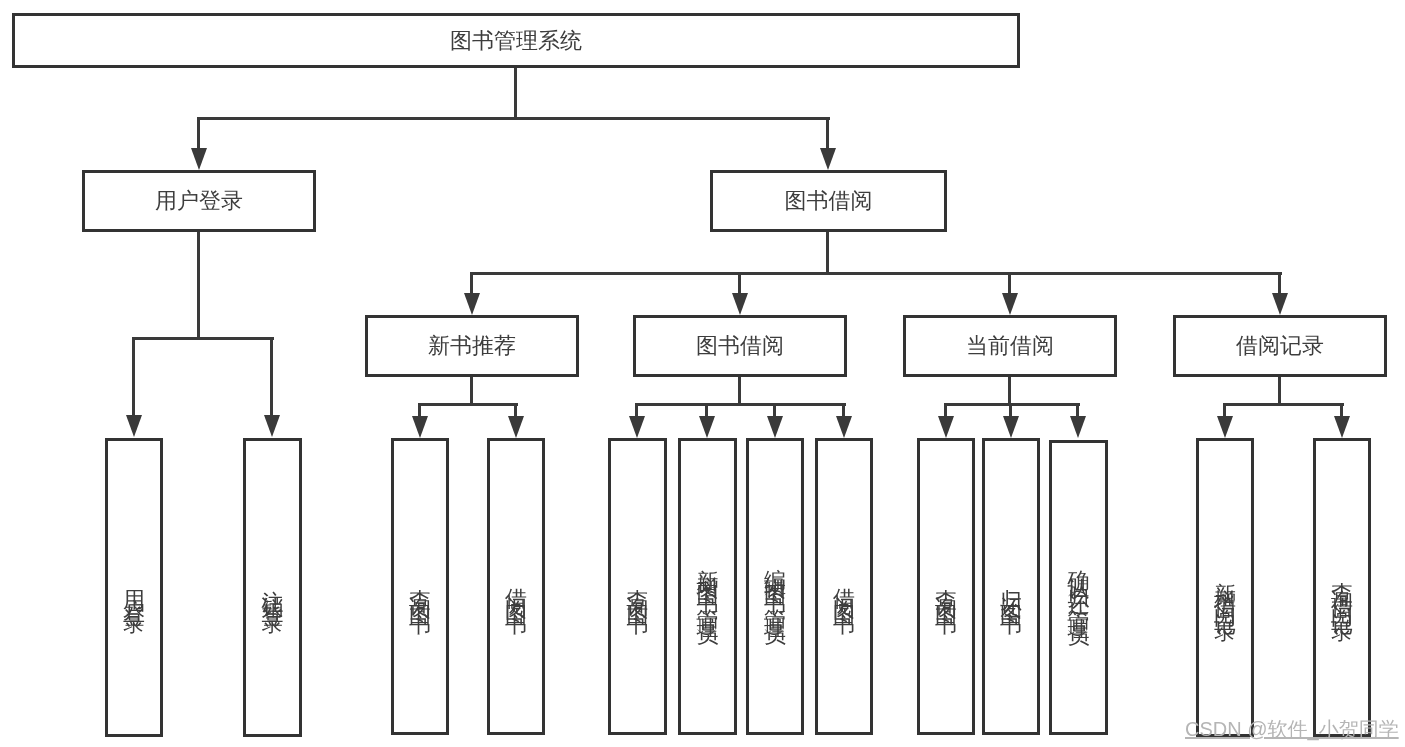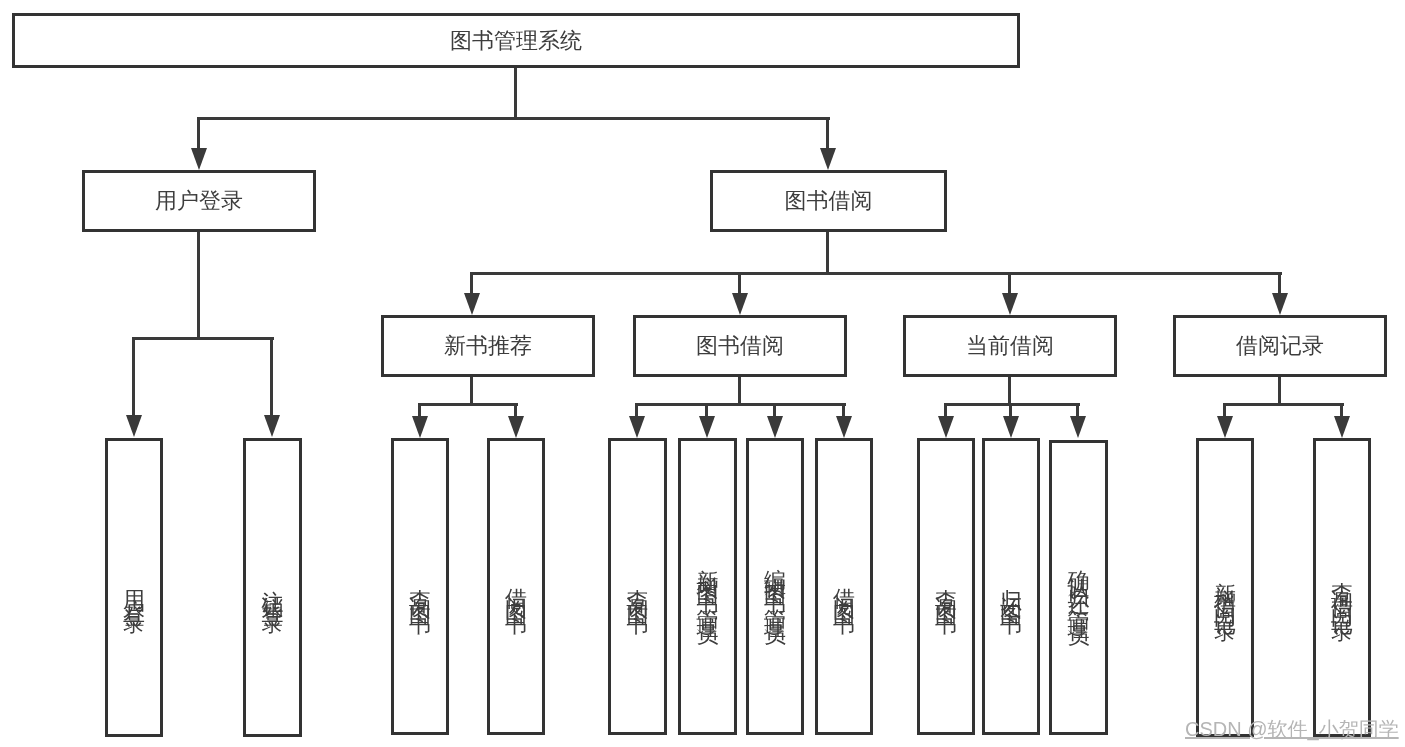--- a/index.html
+++ b/index.html
@@ -117,21 +117,21 @@
     <span>图书管理系统</span>
   </div>
 
   <div class="node" style="left:82px;top:170px;width:234px;height:62px;">
     <span>用户登录</span>
   </div>
   <div class="node" style="left:710px;top:170px;width:237px;height:62px;">
     <span>图书借阅</span>
   </div>
 
-  <div class="node" style="left:365px;top:315px;width:214px;height:62px;margin-left:16px;">
+  <div class="node" style="left:365px;top:315px;width:214px;height:62px;">
     <span>新书推荐</span>
   </div>
   <div class="node" style="left:633px;top:315px;width:214px;height:62px;">
     <span>图书借阅</span>
   </div>
   <div class="node" style="left:903px;top:315px;width:214px;height:62px;">
     <span>当前借阅</span>
   </div>
   <div class="node" style="left:1173px;top:315px;width:214px;height:62px;">
     <span>借阅记录</span>

